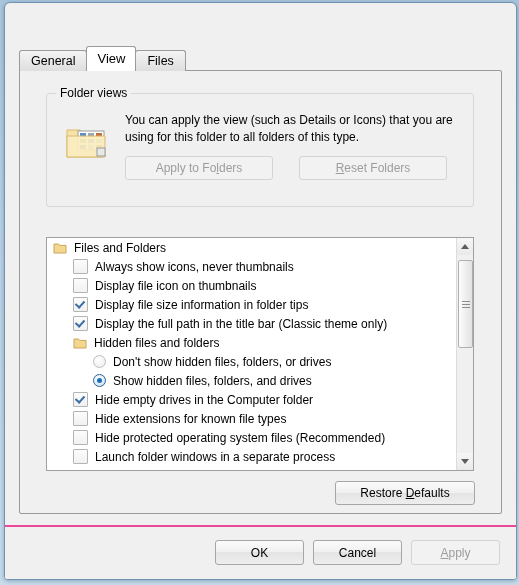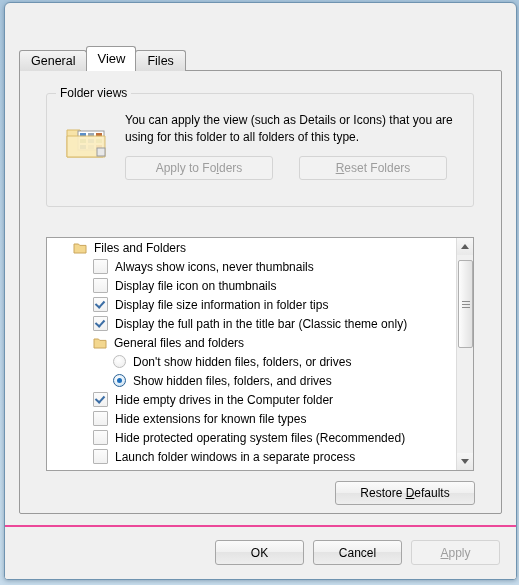--- a/index.html
+++ b/index.html
@@ -200,21 +200,20 @@
     bottom: 0;
     overflow: hidden;
   }
   .row {
     height: 19px;
     display: flex;
     align-items: center;
     padding-left: 6px;
     font-size: 12px;
     white-space: nowrap;
-    margin-left: 20px;
   }
   .row.group { padding-left: 6px; }
   .row.indent1 { padding-left: 26px; }
   .row.indent2 { padding-left: 46px; }
   .row-label { color: #000; }
 
   .cb {
     width: 13px;
     height: 13px;
     border: 1px solid #b4b4b4;
@@ -427,21 +426,21 @@
             <span class="cb checked"></span>
             <span class="row-label">Display the full path in the title bar (Classic theme only)</span>
           </div>
 
           <div class="row indent1">
             <span class="mini-folder">
               <svg width="14" height="12" viewBox="0 0 14 12">
                   <path d="M1 2 h4.5 l1.2 1.4 h6.3 v7.6 h-12 z" fill="#f3d78f" stroke="#caa65c" stroke-width="1"></path>
                 </svg>
             </span>
-            <span class="row-label">General files and folders</span>
+            <span class="row-label">Hidden files and folders</span>
           </div>
 
           <div class="row indent2">
             <span class="rb"></span>
             <span class="row-label">Don't show hidden files, folders, or drives</span>
           </div>
 
           <div class="row indent2">
             <span class="rb selected"></span>
             <span class="row-label">Show hidden files, folders, and drives</span>

